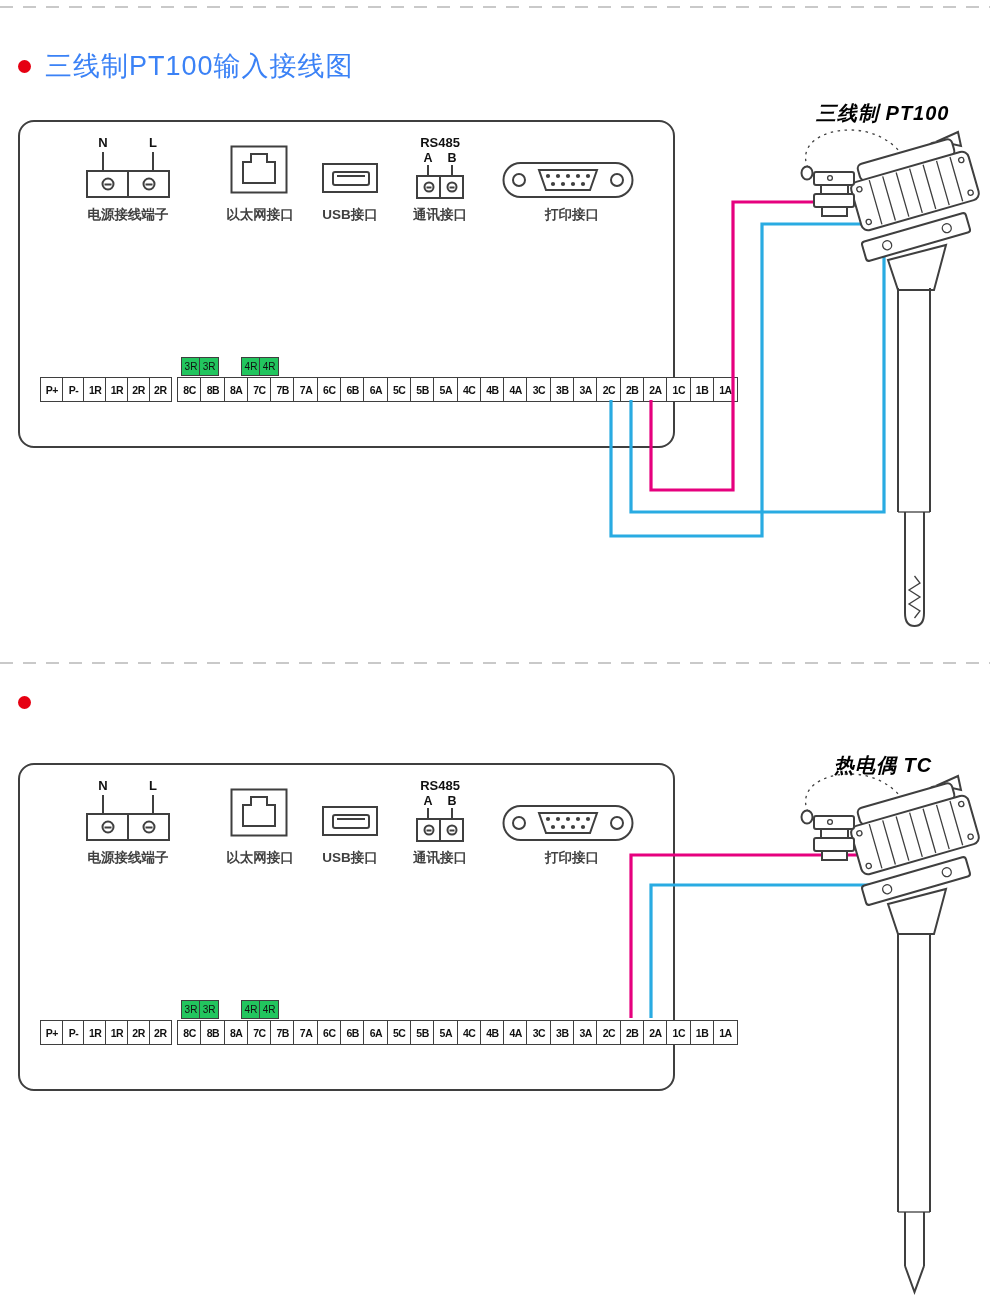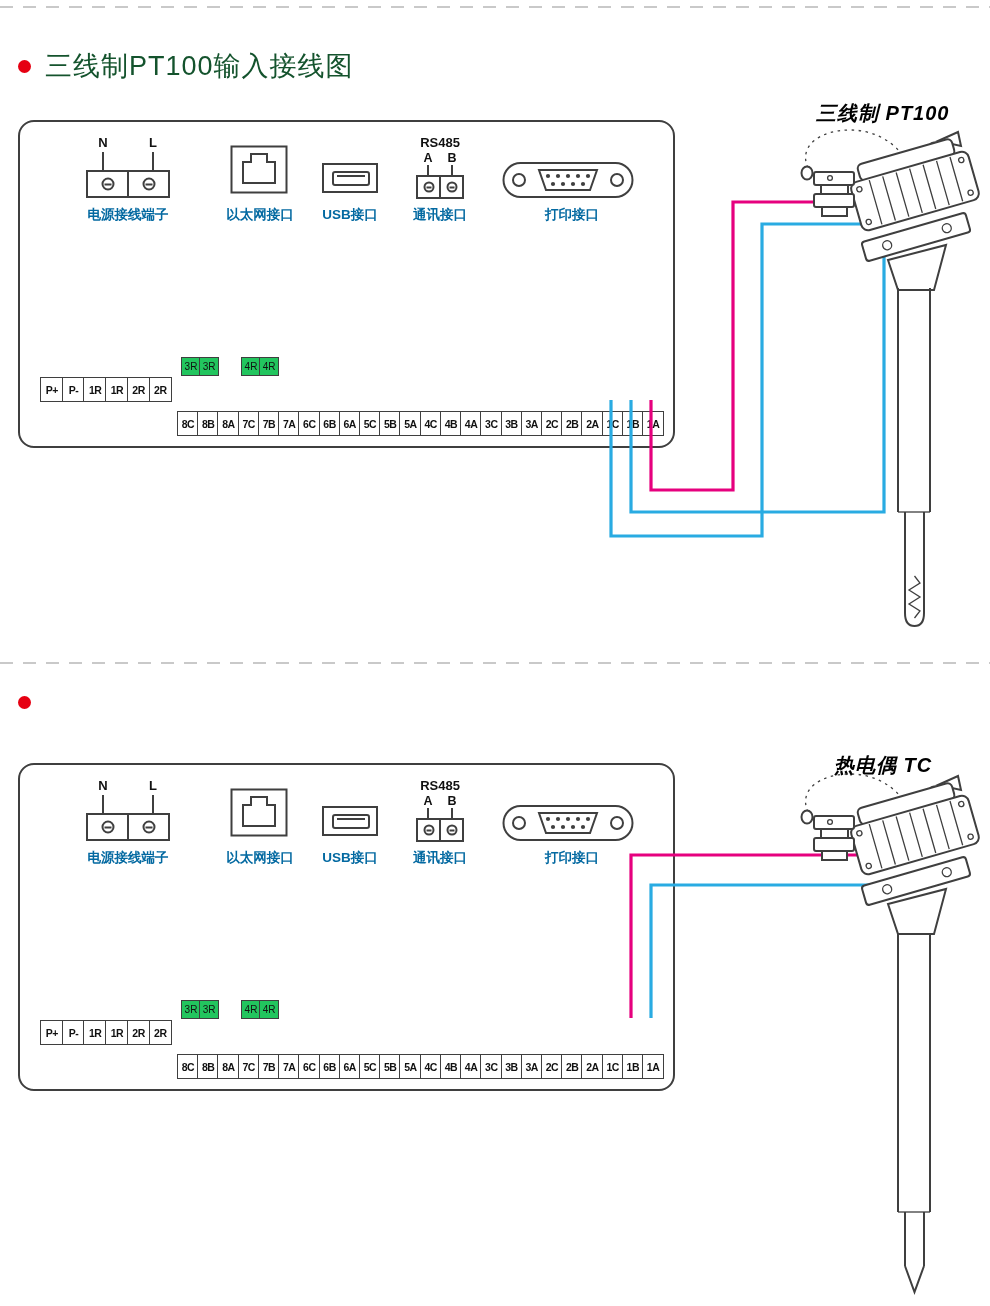--- a/index.html
+++ b/index.html
@@ -5,58 +5,58 @@
   * { margin:0; padding:0; box-sizing:border-box; }
   html,body { background:#fff; }
   body { font-family:"Liberation Sans","DejaVu Sans",sans-serif; }
   .page { position:relative; width:990px; height:1306px; background:#fff; overflow:hidden; }
 
   .dash-sep { position:absolute; left:0; width:990px; height:2px; z-index:1;
     background:repeating-linear-gradient(90deg,#c9c9c9 0 13px,transparent 13px 23px); }
 
   .section-title { position:absolute; left:18px; display:flex; align-items:center; gap:14px; z-index:3; }
   .bullet { width:13px; height:13px; border-radius:50%; background:var(--bullet-red,#e60012); flex:0 0 auto; }
-  .title-text { font-size:27px; color:#14532d; font-weight:500; letter-spacing:1px; white-space:nowrap; }
+  .title-text { font-size:27px; color:#3b82f6; font-weight:500; letter-spacing:1px; white-space:nowrap; }
 
   .sensor-label { position:absolute; font-size:20px; font-weight:bold; color:#000; letter-spacing:1px; z-index:3; white-space:nowrap;font-style:italic; }
 
   .panel { position:absolute; left:18px; width:657px; height:328px; border:2px solid var(--line,#3f3f3f);
     border-radius:16px; background:#fff; z-index:2; }
 
   
   .pwr-label { position:absolute; top:13px; width:16px; text-align:center; font-size:13px; font-weight:bold; color:#111; }
   .pwr-label.n { left:75px; } .pwr-label.l { left:125px; }
   .vline { position:absolute; width:2px; background:var(--line,#3f3f3f); }
   .power-block { position:absolute; left:66px; top:48px; width:84px; height:28px; border:2px solid var(--line,#3f3f3f); display:flex; background:#fff; }
   .cellblk { flex:1; position:relative; }
   .cellblk + .cellblk { border-left:2px solid var(--line,#3f3f3f); }
   .screw { position:absolute; left:50%; top:50%; transform:translate(-50%,-50%); width:13px; height:13px;
     border:2px solid var(--line,#3f3f3f); border-radius:50%; }
   .screw::after { content:""; position:absolute; left:1px; right:1px; top:50%; height:2px; margin-top:-1px; background:var(--line,#3f3f3f); }
   .screw.small { width:11px; height:11px; }
-  .port-label { position:absolute; top:84px; transform:translateX(-50%); font-size:13.5px; font-weight:bold; color:#0369a1; white-space:nowrap; }
+  .port-label { position:absolute; top:84px; transform:translateX(-50%); font-size:13.5px; font-weight:bold; color:#404040; white-space:nowrap; }
   .eth { position:absolute; left:210px; top:23px; }
   .usb-box { position:absolute; left:302px; top:41px; width:56px; height:30px; border:2px solid var(--line,#3f3f3f); background:#fff; }
   .usb-inner { position:absolute; left:8px; top:6px; width:38px; height:15px; border:2px solid var(--line,#3f3f3f); border-radius:3px; }
   .usb-inner::after { content:""; position:absolute; left:3px; right:3px; top:2px; height:2px; background:var(--line,#3f3f3f); }
   .comm-title { position:absolute; left:396px; top:13px; width:48px; text-align:center; font-size:13px; font-weight:bold; color:#111; }
   .comm-pin { position:absolute; top:29px; width:14px; text-align:center; font-size:12.5px; font-weight:bold; color:#111; }
   .comm-pin.a { left:401px; } .comm-pin.b { left:425px; }
   .comm-block { position:absolute; left:396px; top:53px; width:48px; height:24px; border:2px solid var(--line,#3f3f3f); display:flex; background:#fff; }
   .db9 { position:absolute; left:482px; top:36px; }
 
   .relay-row { position:absolute; top:235px; display:flex; }
   .relay-row.a { left:161px; } .relay-row.b { left:221px; }
   .relay-cell { width:20px; height:19px; border:1.8px solid var(--line,#3f3f3f); margin-left:-1.8px;
     display:flex; align-items:center; justify-content:center; font-size:10px; font-weight:normal; color:#111; background:#22c55e; }
   .relay-cell:first-child { margin-left:0; }
 
   .term-row { position:absolute; top:255px; display:flex; height:25px; }
   .term-row.aux { left:20px; width:132px; }
-  .term-row.main { left:157px; width:487px;margin-top:34px; }
+  .term-row.main { left:157px; width:561px; }
   .term-cell { flex:1; border:1.8px solid var(--line,#3f3f3f); margin-left:-1.8px; background:#fff;
     display:flex; align-items:center; justify-content:center; font-size:10.5px; font-weight:bold; letter-spacing:-0.5px; color:#111; }
   .term-cell:first-child { margin-left:0; }
 
   .overlay { position:absolute; left:0; top:0; z-index:6; pointer-events:none; }
   .wire { fill:none; stroke-width:3.2; }
   .wire.m { stroke: var(--wire-magenta,#e6007e); }
   .wire.c { stroke: var(--wire-cyan,#29abe2); }
   .ln { stroke: var(--line,#3f3f3f); stroke-width:2; }
   .thin { stroke-width:1.3; }

